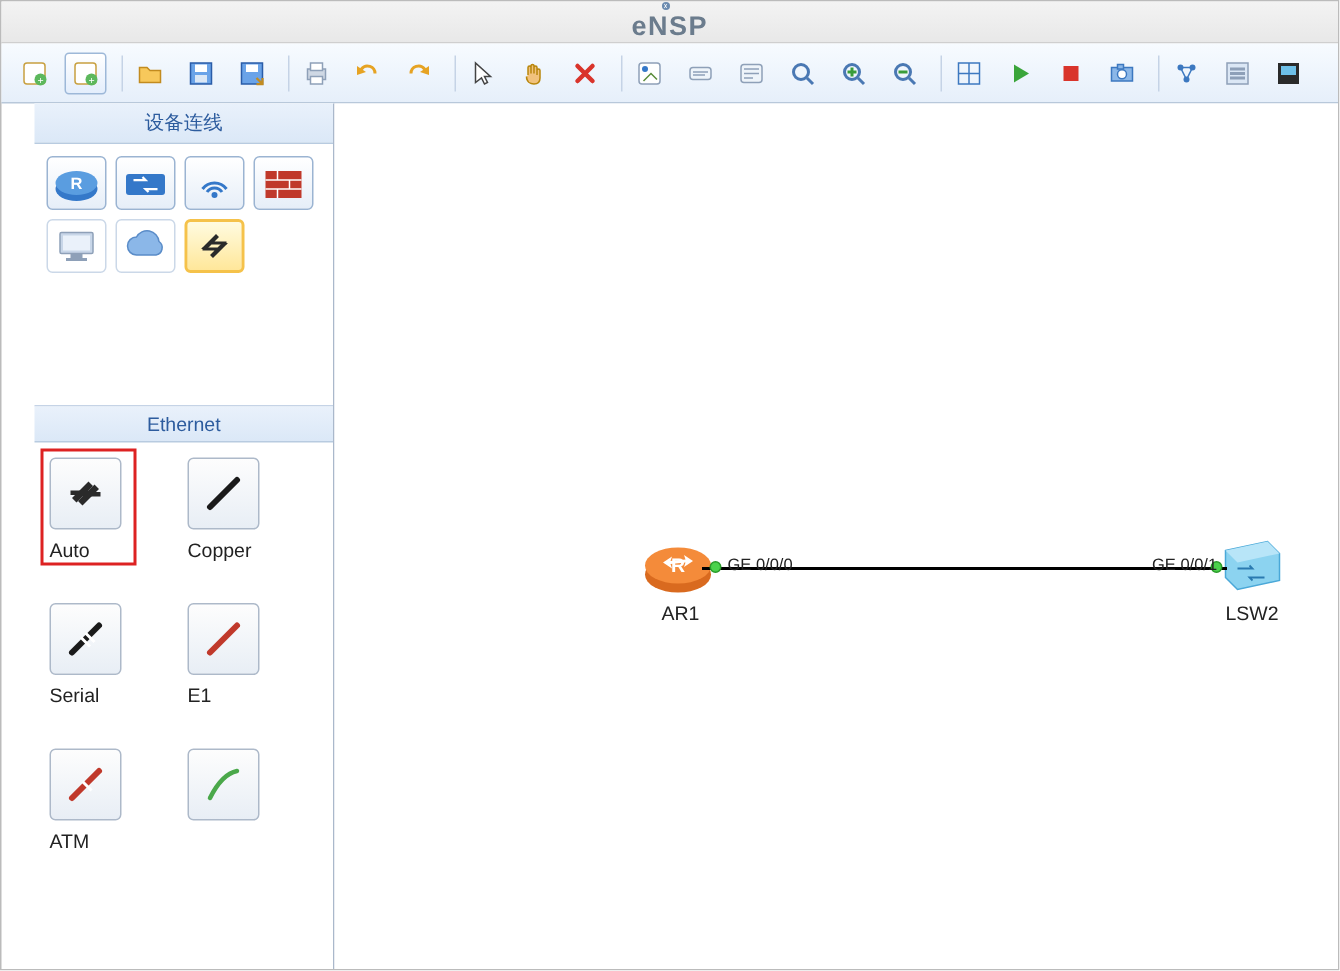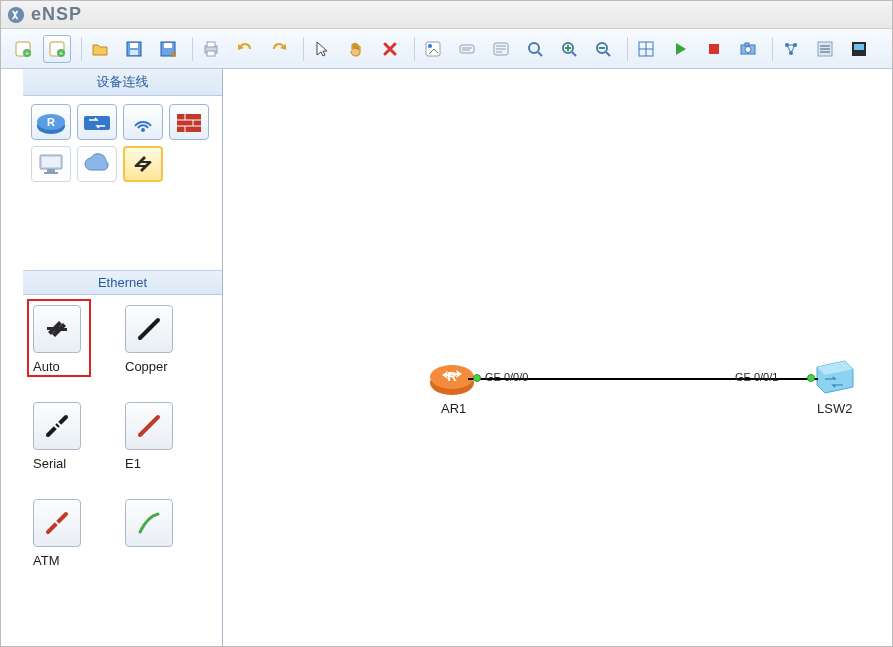--- a/index.html
+++ b/index.html
@@ -1,18 +1,18 @@
 <!DOCTYPE html>
 <html><head>
 <meta charset="utf-8">
 <style>
   * { box-sizing: border-box; margin: 0; padding: 0; }
   body { font-family: "Microsoft YaHei", Arial, sans-serif; font-size: 12px; background: #fff; overflow: hidden; }
   .window { width: 893px; height: 647px; display: flex; flex-direction: column; border: 1px solid #bbb; }
-  .titlebar { height: 28px; background: linear-gradient(#f3f3f3,#e8e8e8); display: flex; align-items: center; padding: 0 6px; border-bottom: 1px solid #cfcfcf; }
+  .titlebar { height: 28px; background: linear-gradient(#f3f3f3,#e8e8e8); display: flex; align-items: center; padding: 0 6px; border-bottom: 1px solid #cfcfcf; flex-direction: column; }
   .titlebar .logo { width: 18px; height: 18px; margin-right: 6px; }
   .titlebar .title { font-size: 18px; font-weight: bold; color: #6b7c8d; letter-spacing: 1px; }
 
   .toolbar { height: 40px; background: linear-gradient(#f7fbff,#e6effa); border-bottom: 1px solid #b8c8da; display: flex; align-items: center; padding: 0 8px; gap: 0; }
   .toolbar .tb-btn { width: 28px; height: 28px; border: 1px solid transparent; border-radius: 3px; display: flex; align-items: center; justify-content: center; margin-right: 6px; cursor: pointer; }
   .toolbar .tb-btn.sel { border: 1px solid #9db8d8; background: linear-gradient(#fff,#e4eefc); }
   .toolbar .sep { width: 1px; height: 24px; background: #c5d3e6; margin: 0 4px; }
 
   .content { flex: 1; display: flex; min-height: 0; padding-left: 22px; }
 
@@ -346,19 +346,19 @@
             <polygon points="4,10 32,4 40,12 12,18" fill="#b8e5f8"></polygon>
             <path d="M12 22h10l-2-2M30 28H20l2 2" stroke="#2a7ab0" stroke-width="1.2" fill="none"></path>
           </svg>
       </div>
 
       <div class="link-line" style="left:245px; top:309px; width:350px;"></div>
       <div class="endpoint" style="left:250px; top:305px;"></div>
       <div class="endpoint" style="left:584px; top:305px;"></div>
 
       <div class="iface-label" style="left:262px; top:302px;">GE 0/0/0</div>
-      <div class="iface-label" style="left:512px; top:302px;text-align:center;">GE 0/0/1</div>
+      <div class="iface-label" style="left:545px; top:302px;text-align:center;">GE 0/0/1</div>
 
       <div class="node-label" style="left:218px; top:332px;">AR1</div>
       <div class="node-label" style="left:594px; top:332px;">LSW2</div>
     </div>
   </div>
 </div>
 
 </body></html>

